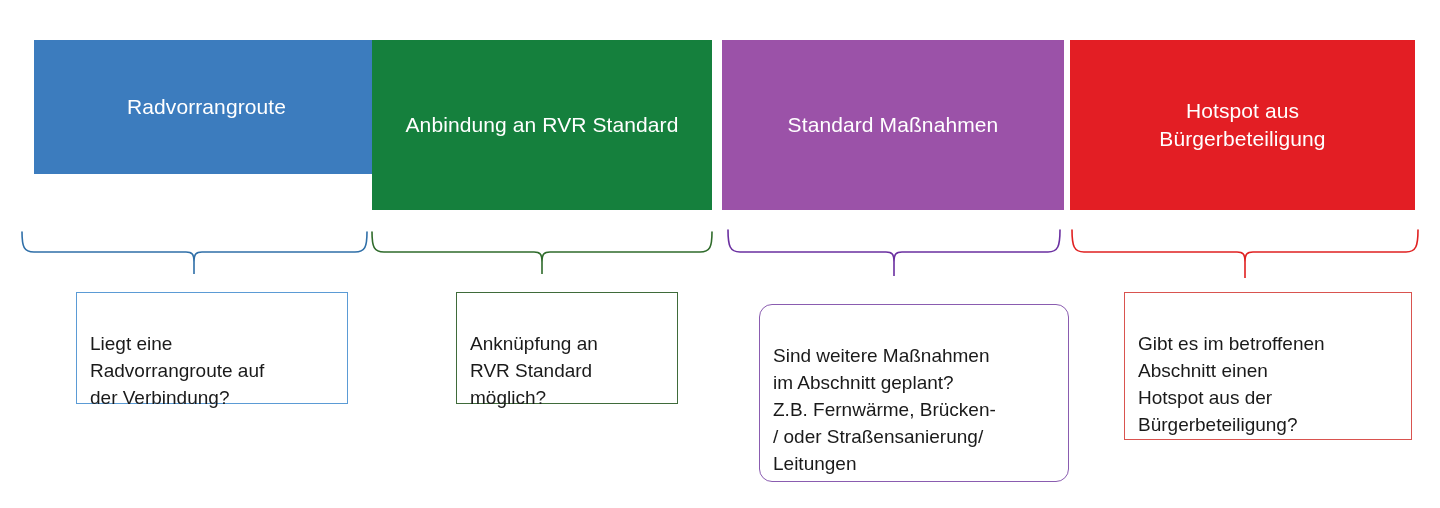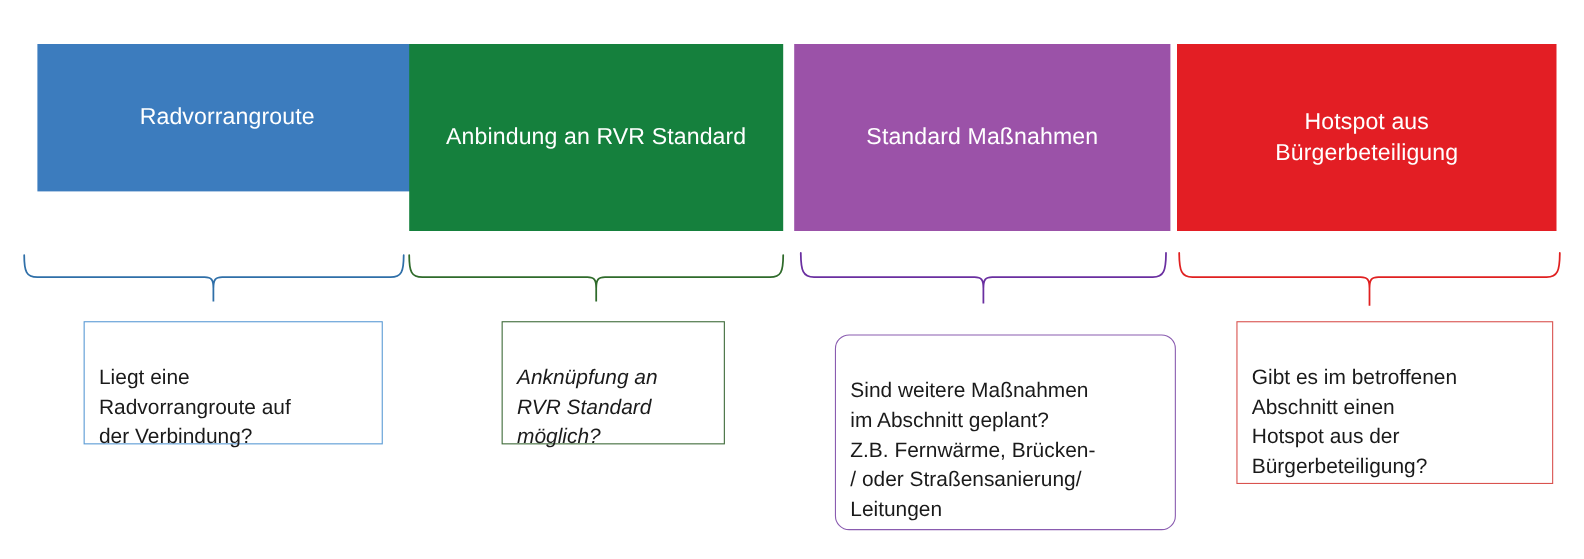--- a/index.html
+++ b/index.html
@@ -59,21 +59,21 @@
     border: 1px solid #888;
     color: #1a1a1a;
     font-size: 19px;
     line-height: 1.42;
     padding: 11px 12px 10px 13px;
     white-space: pre-line;
     margin-left: 24px;
   }
 
   .qb-1 { left: 52px;   top: 292px; width: 272px; height: 112px; border-color: #5b9bd5; }
-  .qb-2 { left: 432px;  top: 292px; width: 203px; height: 112px; border-color: #3f6b3a; font-style: italic; }
+  .qb-2 { left: 432px;  top: 292px; width: 222px; height: 112px; border-color: #3f6b3a; }
   .qb-3 { left: 735px;  top: 304px; width: 310px; height: 178px; border-color: #8a5cb0; border-radius: 13px; }
   .qb-4 { left: 1100px; top: 292px; width: 288px; height: 148px; border-color: #d9534f; }
 </style>
 </head>
 <body>
 
 <div class="canvas">
 
   <div class="header-bar hb-1">
     <span>Radvorrangroute</span>

